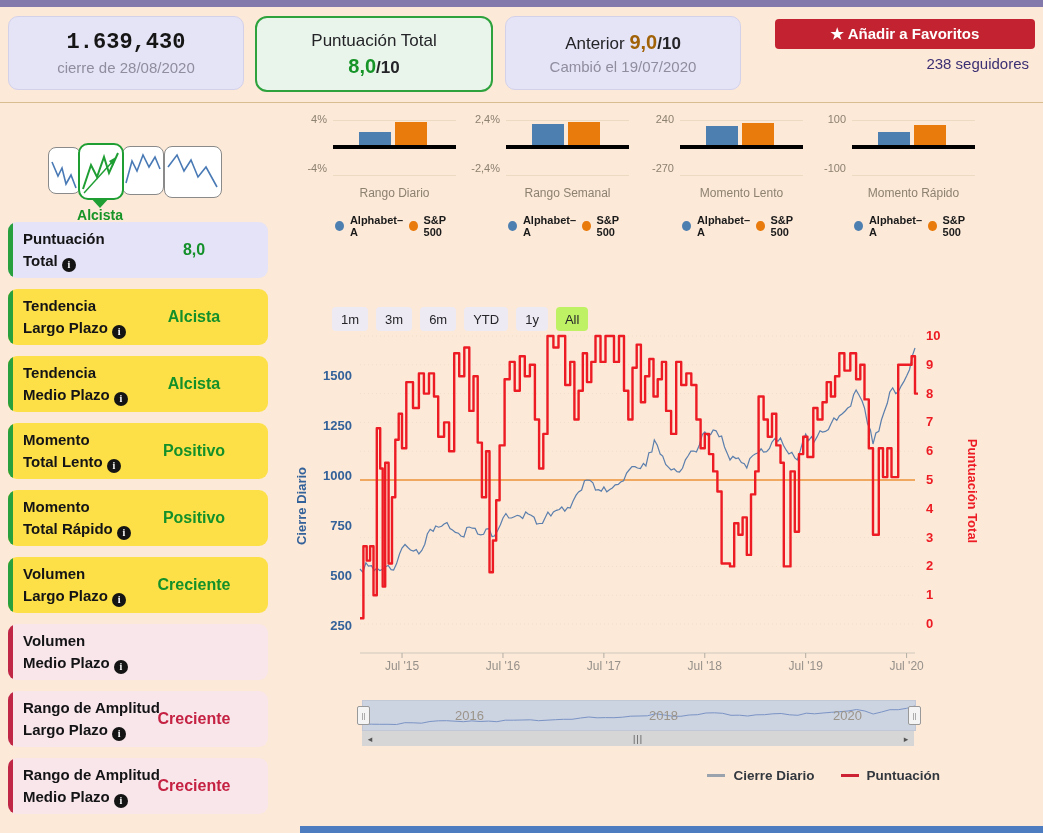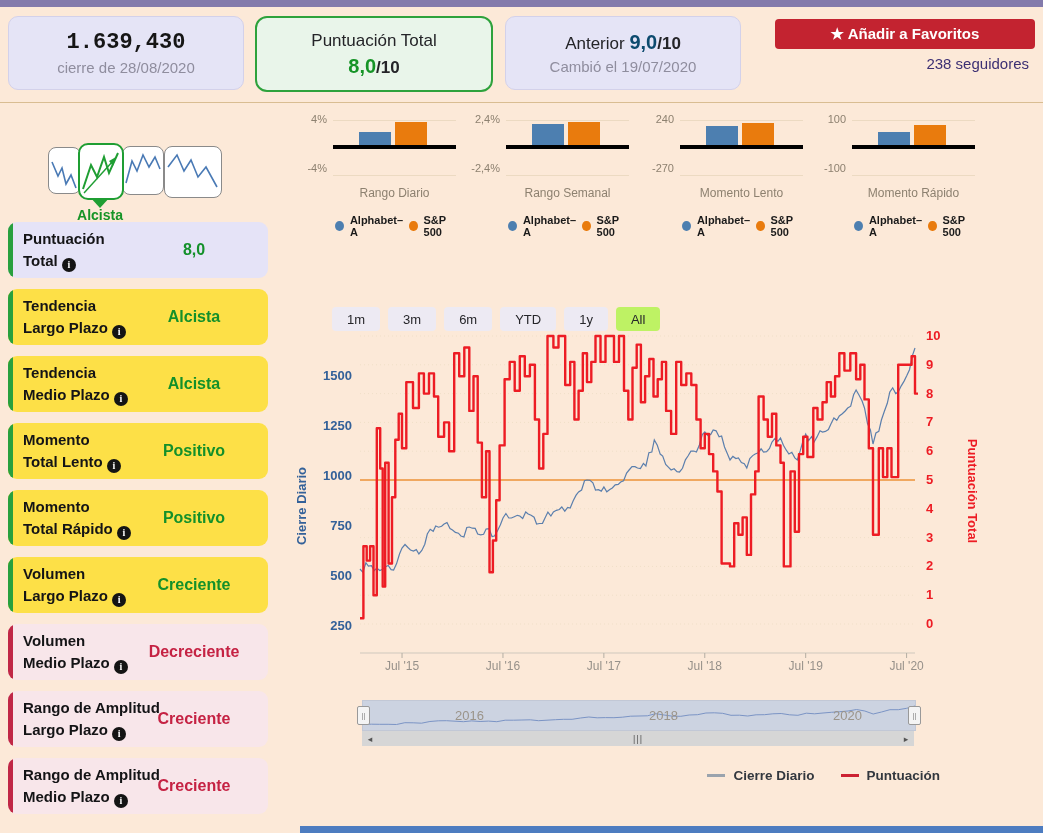--- a/index.html
+++ b/index.html
@@ -60,21 +60,21 @@
   .mini .baseline{position:absolute;left:38px;right:4px;top:33px;height:4px;background:#000;}
   .mini .bar{position:absolute;width:32px;}
   .mini .bar.b1{left:64px;} .mini .bar.b2{left:100px;}
   .mini .caption{position:absolute;left:34px;right:0;top:74px;text-align:center;font-size:12px;color:#8d8170;}
   .mini .mlegend{position:absolute;left:40px;top:102px;display:flex;flex-direction:row;gap:5px;}
   .mini .mrow{display:flex;align-items:center;gap:6px;font-size:11px;font-weight:bold;color:#1a1a1a;}
   .mini .dot{width:10px;height:10px;border-radius:50%;}
 
   
   #range-row{position:absolute;left:332px;top:306px;width:608px;height:26px;display:flex;align-items:center;}
-  .rbtn{height:24px;padding:0 15px;margin-right:8px;display:flex;align-items:center;border-radius:4px;
+  .rbtn{height:24px;padding:0 9px;margin-right:8px;display:flex;align-items:center;border-radius:4px;
         background:#edeaf3;font-size:13px;color:#26262a;cursor:pointer;}
   .rbtn.sel{background:#bef264;font-weight:normal;}
   #date-area{margin-left:auto;display:flex;align-items:center;gap:8px;font-size:14px;color:#77716a;}
   .dinput{width:108px;height:22px;border:1px solid #a89a85;background:#fdf6ec;text-align:center;
           font-size:13.5px;color:#33312e;font-family:inherit;}
 
   
   #main-svg{position:absolute;left:292px;top:331px;}
   svg text{font-family:"Liberation Sans",sans-serif;}
 
@@ -106,21 +106,21 @@
   <div class="h-sub">cierre de 28/08/2020</div>
 </div>
 <div class="hbox" id="hdr-score">
   <div class="h-t17">Puntuación Total</div>
   <div>
     <span class="grn">8,0</span><span class="h-t17" style="font-weight:600">/10</span>
   </div>
 </div>
 <div class="hbox lav" id="hdr-prev">
   <div>
-    <span class="h-t17">Anterior </span><span style="font-size:20px;font-weight:bold;color:#0c4a6e">9,0</span><span class="h-t17" style="font-weight:600">/10</span>
+    <span class="h-t17">Anterior </span><span style="font-size:20px;font-weight:bold;color:#a16207">9,0</span><span class="h-t17" style="font-weight:600">/10</span>
   </div>
   <div class="h-sub">Cambió el 19/07/2020</div>
 </div>
 <button id="fav-btn"><span>★</span><span> Añadir a Favoritos</span></button>
 <div id="followers">238 seguidores</div>
 
 <div id="thumbs">
   <div class="thumb" style="left:2px;top:35px;width:31px;height:45px">
     <svg width="31" height="45">
         <polyline points="3,14 9,28 13,20 17,36 22,27 27,40" fill="none" stroke="#4a7ab5" stroke-width="1.6"></polyline>
@@ -174,21 +174,20 @@
     <div class="val">Positivo</div>
     </div>
   <div class="item green">
       <div class="bar"></div>
     <div class="lbl"><span>Volumen</span><br><span>Largo Plazo </span><span class="info">i</span></div>
     <div class="val">Creciente</div>
     </div>
   <div class="item red">
       <div class="bar"></div>
     <div class="lbl"><span>Volumen</span><br><span>Medio Plazo </span><span class="info">i</span></div>
-    <div class="val">Decreciente</div>
     </div>
   <div class="item red">
       <div class="bar"></div>
     <div class="lbl"><span>Rango de Amplitud</span><br><span>Largo Plazo </span><span class="info">i</span></div>
     <div class="val">Creciente</div>
     </div>
   <div class="item red">
       <div class="bar"></div>
     <div class="lbl"><span>Rango de Amplitud</span><br><span>Medio Plazo </span><span class="info">i</span></div>
     <div class="val">Creciente</div>

